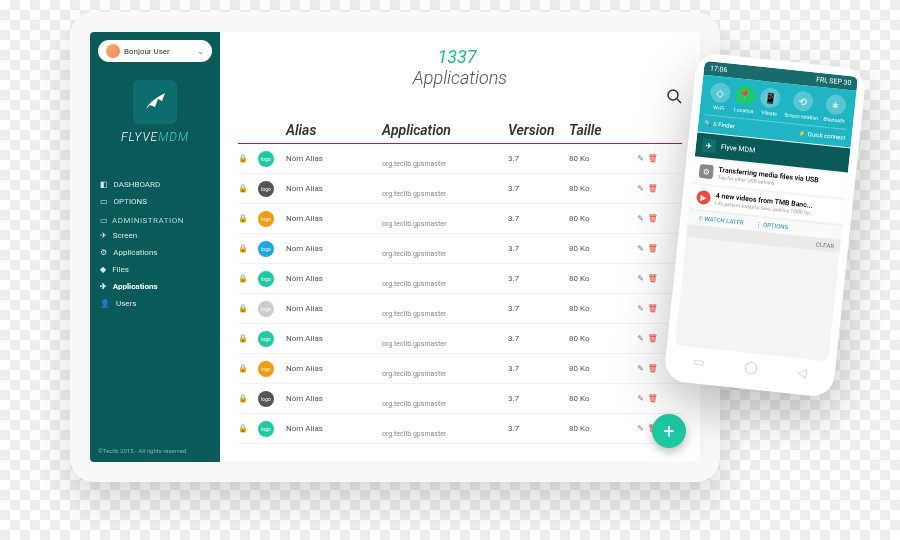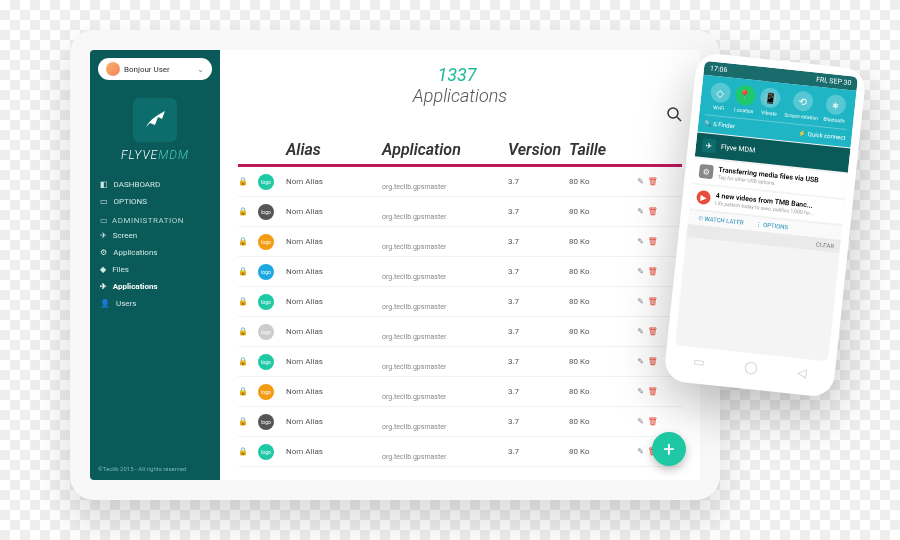--- a/index.html
+++ b/index.html
@@ -8,21 +8,21 @@
     background:
       linear-gradient(45deg, #eee 25%, transparent 25%),
       linear-gradient(-45deg, #eee 25%, transparent 25%),
       linear-gradient(45deg, transparent 75%, #eee 75%),
       linear-gradient(-45deg, transparent 75%, #eee 75%);
     background-size: 20px 20px;
     background-position: 0 0, 0 10px, 10px -10px, -10px 0px;
     width: 900px; height: 540px; overflow: hidden; position: relative;
   }
   .laptop {
-    position: absolute; left: 70px; top: 30px; width: 650px; height: 470px;
+    position: absolute; left: 70px; top: 12px; width: 650px; height: 470px;
     background: #f8f8f8; border-radius: 24px;
     box-shadow: 0 20px 40px rgba(0,0,0,.15);
     padding: 20px;
   }
   .screen {
     width: 100%; height: 100%; background: #fff; display: flex;
     border-radius: 4px; overflow: hidden;
   }
   .sidebar {
     width: 130px; background: #0a5a5a; color: #fff;
@@ -33,36 +33,36 @@
     padding: 4px 8px; display: flex; align-items: center; gap: 4px;
     font-size: 8px;
   }
   .avatar { width: 14px; height: 14px; border-radius: 50%; background: linear-gradient(135deg,#f7b267,#f4845f); }
   .user-pill .chev { margin-left: auto; font-size: 8px; color: #888; }
   .logo-box {
     margin: 10px auto 6px; width: 44px; height: 44px;
     background: #0d6d6d; border-radius: 6px; display: flex;
     align-items: center; justify-content: center;
   }
-  .brand { text-align: center; letter-spacing: 1px; font-size: 12px; margin-bottom: 14px; }
+  .brand { text-align: center; letter-spacing: 1px; font-size: 12px; margin-bottom: 32px; }
   .brand .mdm { color: #4ec7b8; font-weight: 300; font-style: italic; }
   .brand .flyve { font-weight: 300; font-style: italic; }
   .nav-section { font-size: 8px; color: #b0d8d4; padding: 6px 10px 2px; text-transform: uppercase; letter-spacing: .5px; }
   .nav-item { padding: 4px 10px; display: flex; align-items: center; gap: 6px; font-size: 8px; color: #d0e8e5; cursor: pointer; }
   .nav-item.active { font-weight: bold; color: #fff; }
   .nav-item .dot { font-size: 8px; }
   .footer { margin-top: auto; padding: 8px; font-size: 6px; color: #7ab5b0; }
   .main { flex: 1; padding: 14px 18px 0; display: flex; flex-direction: column; overflow: hidden; }
   .title-row { display: flex; align-items: center; margin-bottom: 10px; flex-direction: column; }
   .title-row .count { color: #1fb89c; font-style: italic; font-size: 18px; margin-right: 6px; font-weight: 400; }
   .title-row .label { color: #555; font-style: italic; font-size: 18px; font-weight: 300; }
   .title-row .search { margin-left: auto; color: #555; font-size: 14px; }
   .table { font-size: 8px; color: #555; overflow-y: auto; flex: 1; }
   .thead, .trow { display: grid; grid-template-columns: 14px 22px 90px 120px 55px 55px 28px; align-items: center; gap: 6px; padding: 5px 0; }
-  .thead { font-style: italic; font-weight: 600; color: #333; font-size: 16px; border-bottom: 3px solid #be185d; }
+  .thead { font-style: italic; font-weight: 600; color: #333; font-size: 14px; border-bottom: 1px solid #be185d; }
   .trow { border-bottom: 1px solid #f2f2f2; }
   .lock { color: #bbb; font-size: 8px; }
   .logo-chip { width: 16px; height: 16px; border-radius: 50%; display: flex; align-items: center; justify-content: center; color: #fff; font-size: 5px; }
   .app-name { color: #888; font-size: 7px; margin-top: 11px; }
   .actions { display: flex; gap: 4px; justify-content: flex-end; }
   .edit-ic { color: #888; font-size: 8px; cursor: pointer; }
   .del-ic { color: #e74c3c; font-size: 8px; cursor: pointer; }
   .fab {
     position: absolute; right: 34px; bottom: 34px; width: 34px; height: 34px;
     border-radius: 50%; background: #1fc9a5; color: #fff; font-size: 20px;

